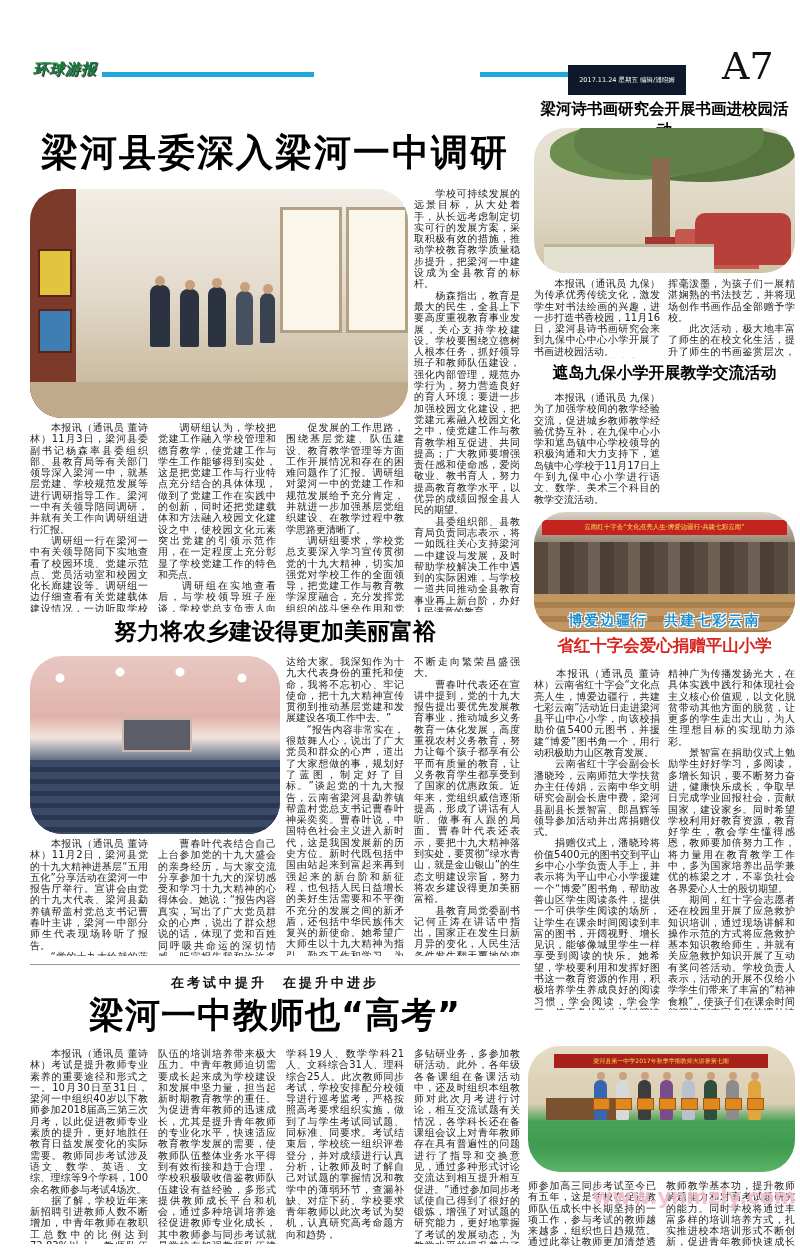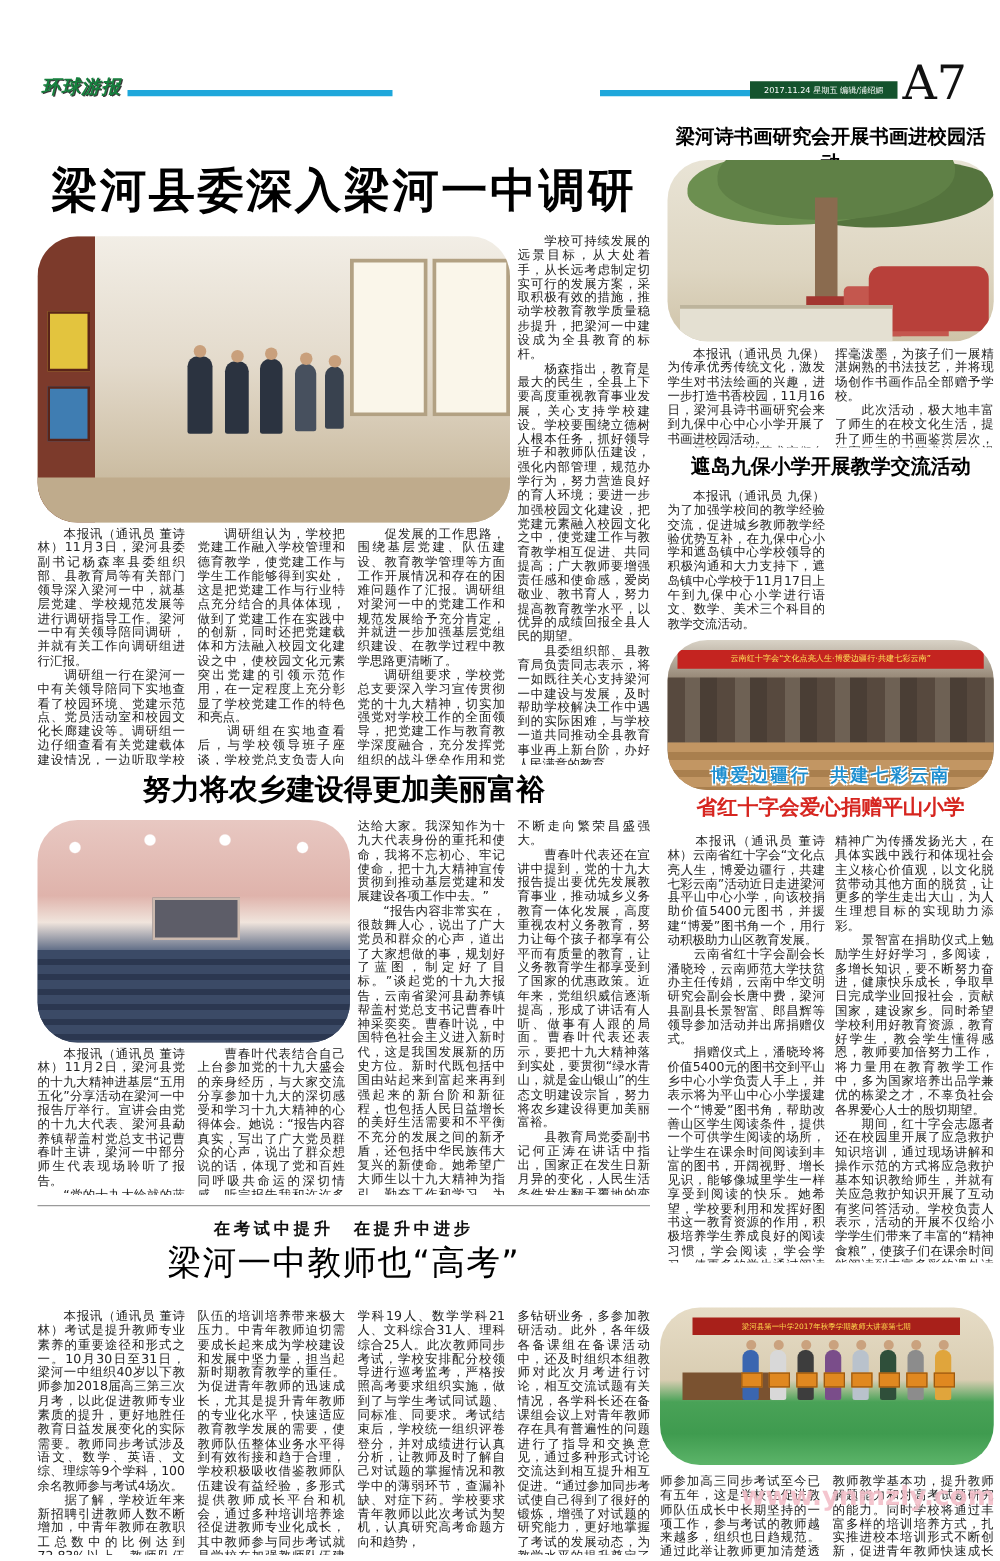--- a/index.html
+++ b/index.html
@@ -7,32 +7,32 @@
         font-family:"DejaVu Sans",sans-serif;color:#1a1a1a;}
   
   .masthead{position:absolute;left:33px;top:60px;font-size:15px;font-weight:bold;font-style:italic;
             color:#15803d;text-shadow:1px 1px 0 #3a3a3a;letter-spacing:1px;}
   .bar{position:absolute;height:5px;background:#1ea7db;top:72px;}
   .bar.l{left:102px;width:212px;}
   .bar.r{left:480px;width:120px;}
   .section-banner{position:absolute;left:314px;top:55px;width:166px;height:31px;background:#1ea7db;
             border-radius:6px;color:#fff;font-size:21px;font-weight:bold;letter-spacing:7px;
             display:flex;align-items:center;justify-content:center;padding-left:7px;box-sizing:border-box;}
-  .date-strip{position:absolute;left:600px;top:65px;width:118px;height:14px;background:#14532d;color:#fff;
+  .date-strip{position:absolute;left:568px;top:65px;width:118px;height:30px;background:#0f172a;color:#fff;
             font-size:6.5px;display:flex;align-items:center;justify-content:center;white-space:nowrap;}
   .page-no{position:absolute;left:722px;top:44px;font-family:"DejaVu Serif",serif;font-size:38px;color:#111;}
   
   .h-main{position:absolute;left:30px;top:128px;width:490px;text-align:center;font-size:37px;
           font-weight:bold;letter-spacing:2px;color:#000;}
   .h-mid{position:absolute;left:30px;top:616px;width:490px;text-align:center;font-size:23px;
          font-weight:bold;color:#000;}
   .kicker{position:absolute;left:30px;top:974px;width:490px;text-align:center;font-size:13px;
           font-weight:bold;color:#111;letter-spacing:3px;}
-  .h-bottom{position:absolute;left:30px;top:992px;width:490px;text-align:center;font-size:27px;
-          font-weight:normal;color:#000;letter-spacing:1px;}
+  .h-bottom{position:absolute;left:30px;top:992px;width:490px;text-align:center;font-size:35px;
+          font-weight:bold;color:#000;letter-spacing:1px;}
   .rt{position:absolute;left:534px;width:261px;text-align:center;font-weight:bold;color:#000;}
   .rt1{top:99px;font-size:15.5px;}
   .rt2{top:363px;font-size:16px;}
   .rt3{top:635px;font-size:16.5px;color:#d6251f;}
   
   .col{position:absolute;font-size:10px;line-height:11.3px;text-align:justify;overflow:hidden;
        white-space:pre-wrap;color:#222;}
   .divider{position:absolute;left:30px;top:964px;width:490px;height:1px;background:#9a9a9a;}
   
   .photo{position:absolute;overflow:hidden;background:#cfc6b5;border-radius:32px;}

